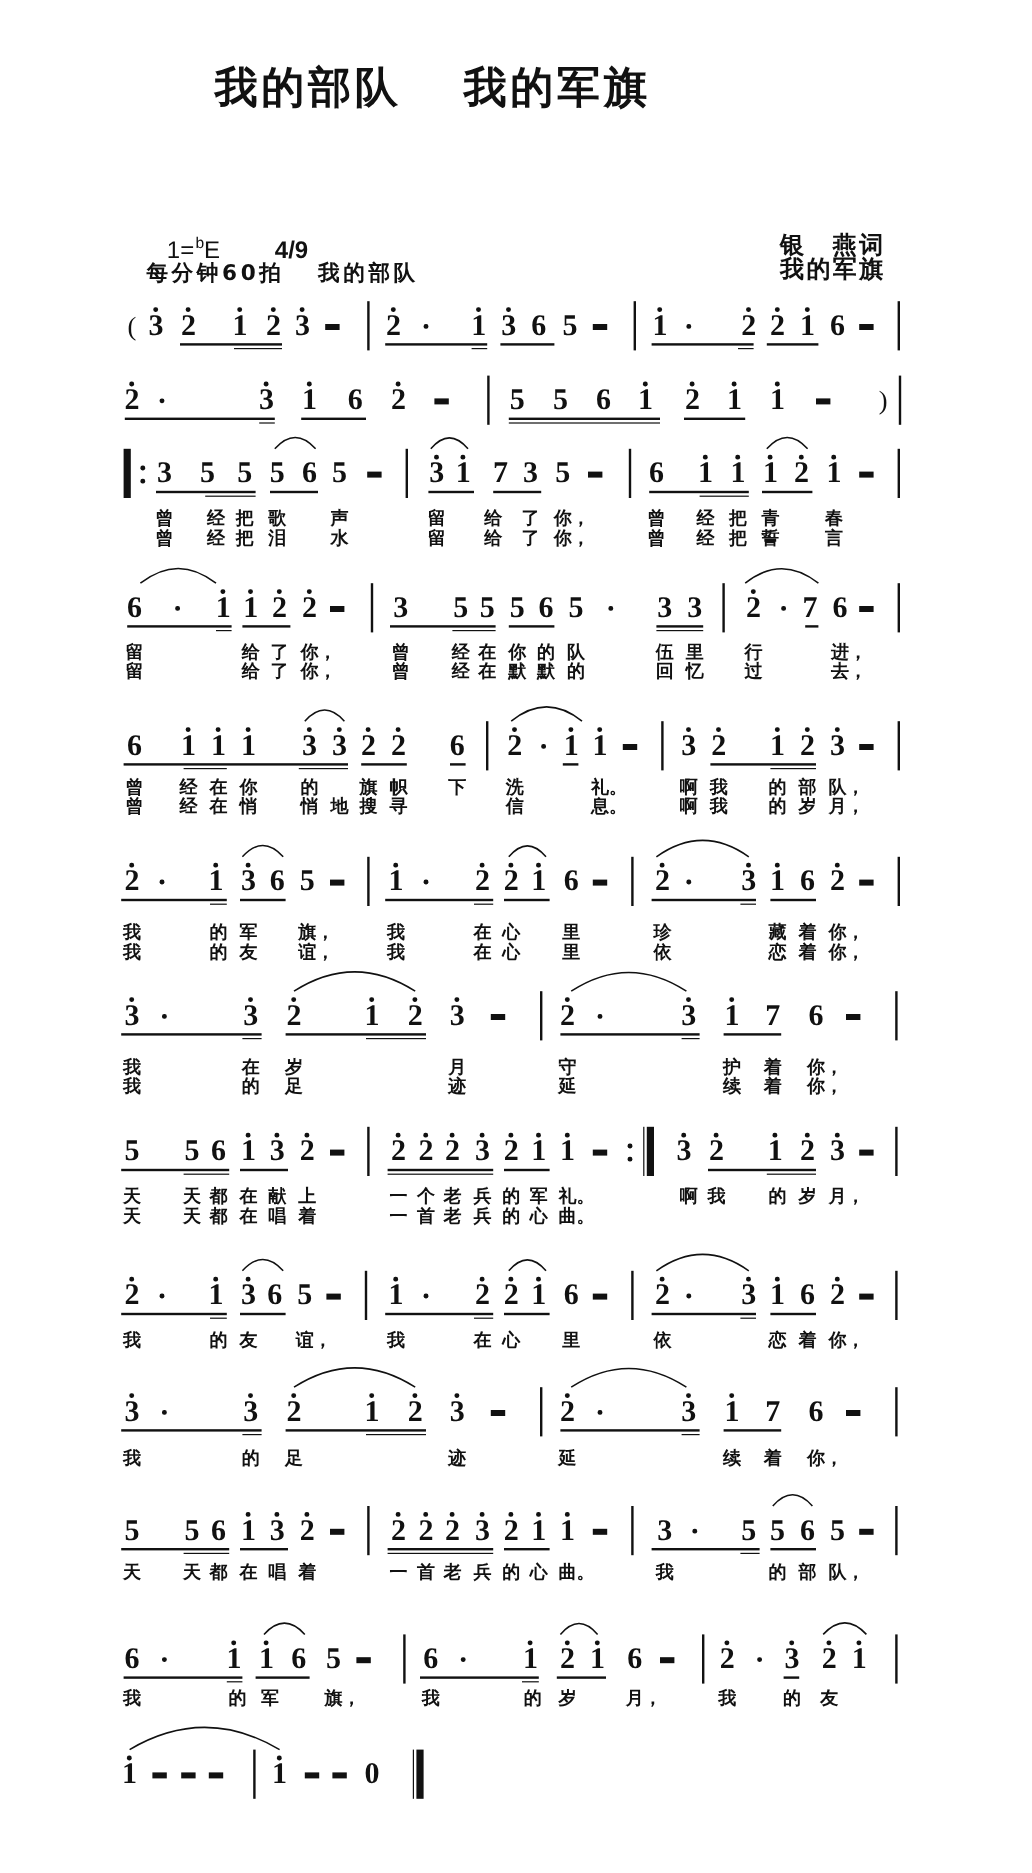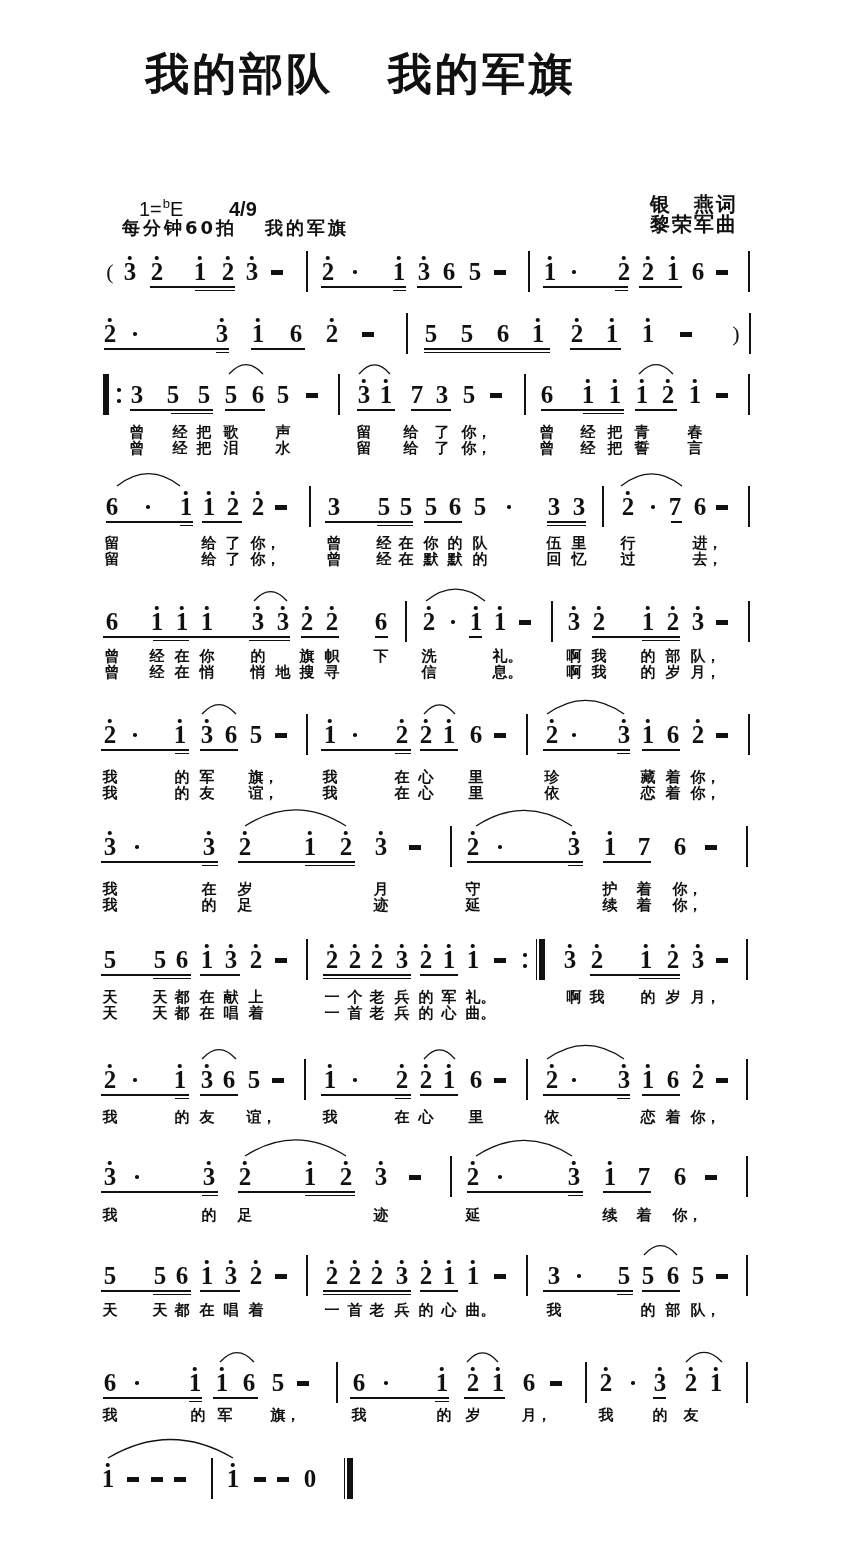--- a/index.html
+++ b/index.html
@@ -1,18 +1,18 @@
 <!DOCTYPE html>
 <html><head>
 <meta charset="utf-8">
 <style>
 *{box-sizing:border-box;}
 html,body{margin:0;padding:0;background:#ffffff;}
 #page{position:relative;width:860px;height:1561px;background:#ffffff;color:#111111;overflow:hidden;font-family:"DejaVu Sans",sans-serif;}
-.title{position:absolute;top:54px;left:0;width:721px;text-align:center;font-weight:bold;font-size:44px;line-height:40px;letter-spacing:3px;word-spacing:36px;white-space:pre;font-family:"DejaVu Sans",sans-serif;}
+.title{position:absolute;top:54px;left:0;width:721px;text-align:center;font-weight:bold;font-size:36px;line-height:40px;letter-spacing:3px;word-spacing:36px;white-space:pre;font-family:"DejaVu Sans",sans-serif;}
 .key{position:absolute;left:139px;top:197px;font-family:"Liberation Sans",sans-serif;font-size:20px;line-height:24px;white-space:nowrap;}
 .key .flat{font-size:13px;position:relative;top:-8px;margin-left:1px;}
 .meter{position:absolute;left:229px;top:197px;font-family:"Liberation Sans",sans-serif;font-weight:bold;font-size:20px;line-height:24px;}
 .tempo,.expression{position:absolute;top:217px;font-weight:bold;font-size:18px;line-height:22px;letter-spacing:3px;white-space:nowrap;font-family:"DejaVu Sans",sans-serif;}
 .tempo{left:122px;}
 .expression{left:265px;}
 .credit{position:absolute;left:650px;font-weight:bold;font-size:20px;line-height:22px;letter-spacing:2px;white-space:pre;font-family:"DejaVu Sans",sans-serif;}
 .lyricist{top:193px;}
 .composer{top:213px;}
 .system{position:absolute;left:0;width:860px;height:0;}
@@ -29,23 +29,23 @@
 </style>
 </head>
 <body>
 
 <div id="page">
   <div class="title">我的部队 我的军旗</div>
 
   <div class="key"><span>1=</span><span class="flat">b</span><span>E</span></div>
   <div class="meter">4/9</div>
   <div class="tempo">每分钟60拍</div>
-  <div class="expression">我的军旗</div>
+  <div class="expression">我的部队</div>
   <div class="credit lyricist">银　燕词</div>
-  <div class="credit composer">黎荣军曲</div>
+  <div class="credit composer">我的军旗</div>
 
   <div id="score">
       <div class="system" style="top: 272px;">
         <span class="paren" style="left: 110px;">(</span>
         <span class="note" style="left: 130px;"><span class="digit">3</span><span class="hdot"></span></span>
         <span class="note" style="left: 157px;"><span class="digit">2</span><span class="hdot"></span></span>
         <span class="note" style="left: 200px;"><span class="digit">1</span><span class="hdot"></span></span>
         <span class="note" style="left: 228px;"><span class="digit">2</span><span class="hdot"></span></span>
         <span class="note" style="left: 252px;"><span class="digit">3</span><span class="hdot"></span></span>
         <span class="dash" style="left: 277px;"></span>

